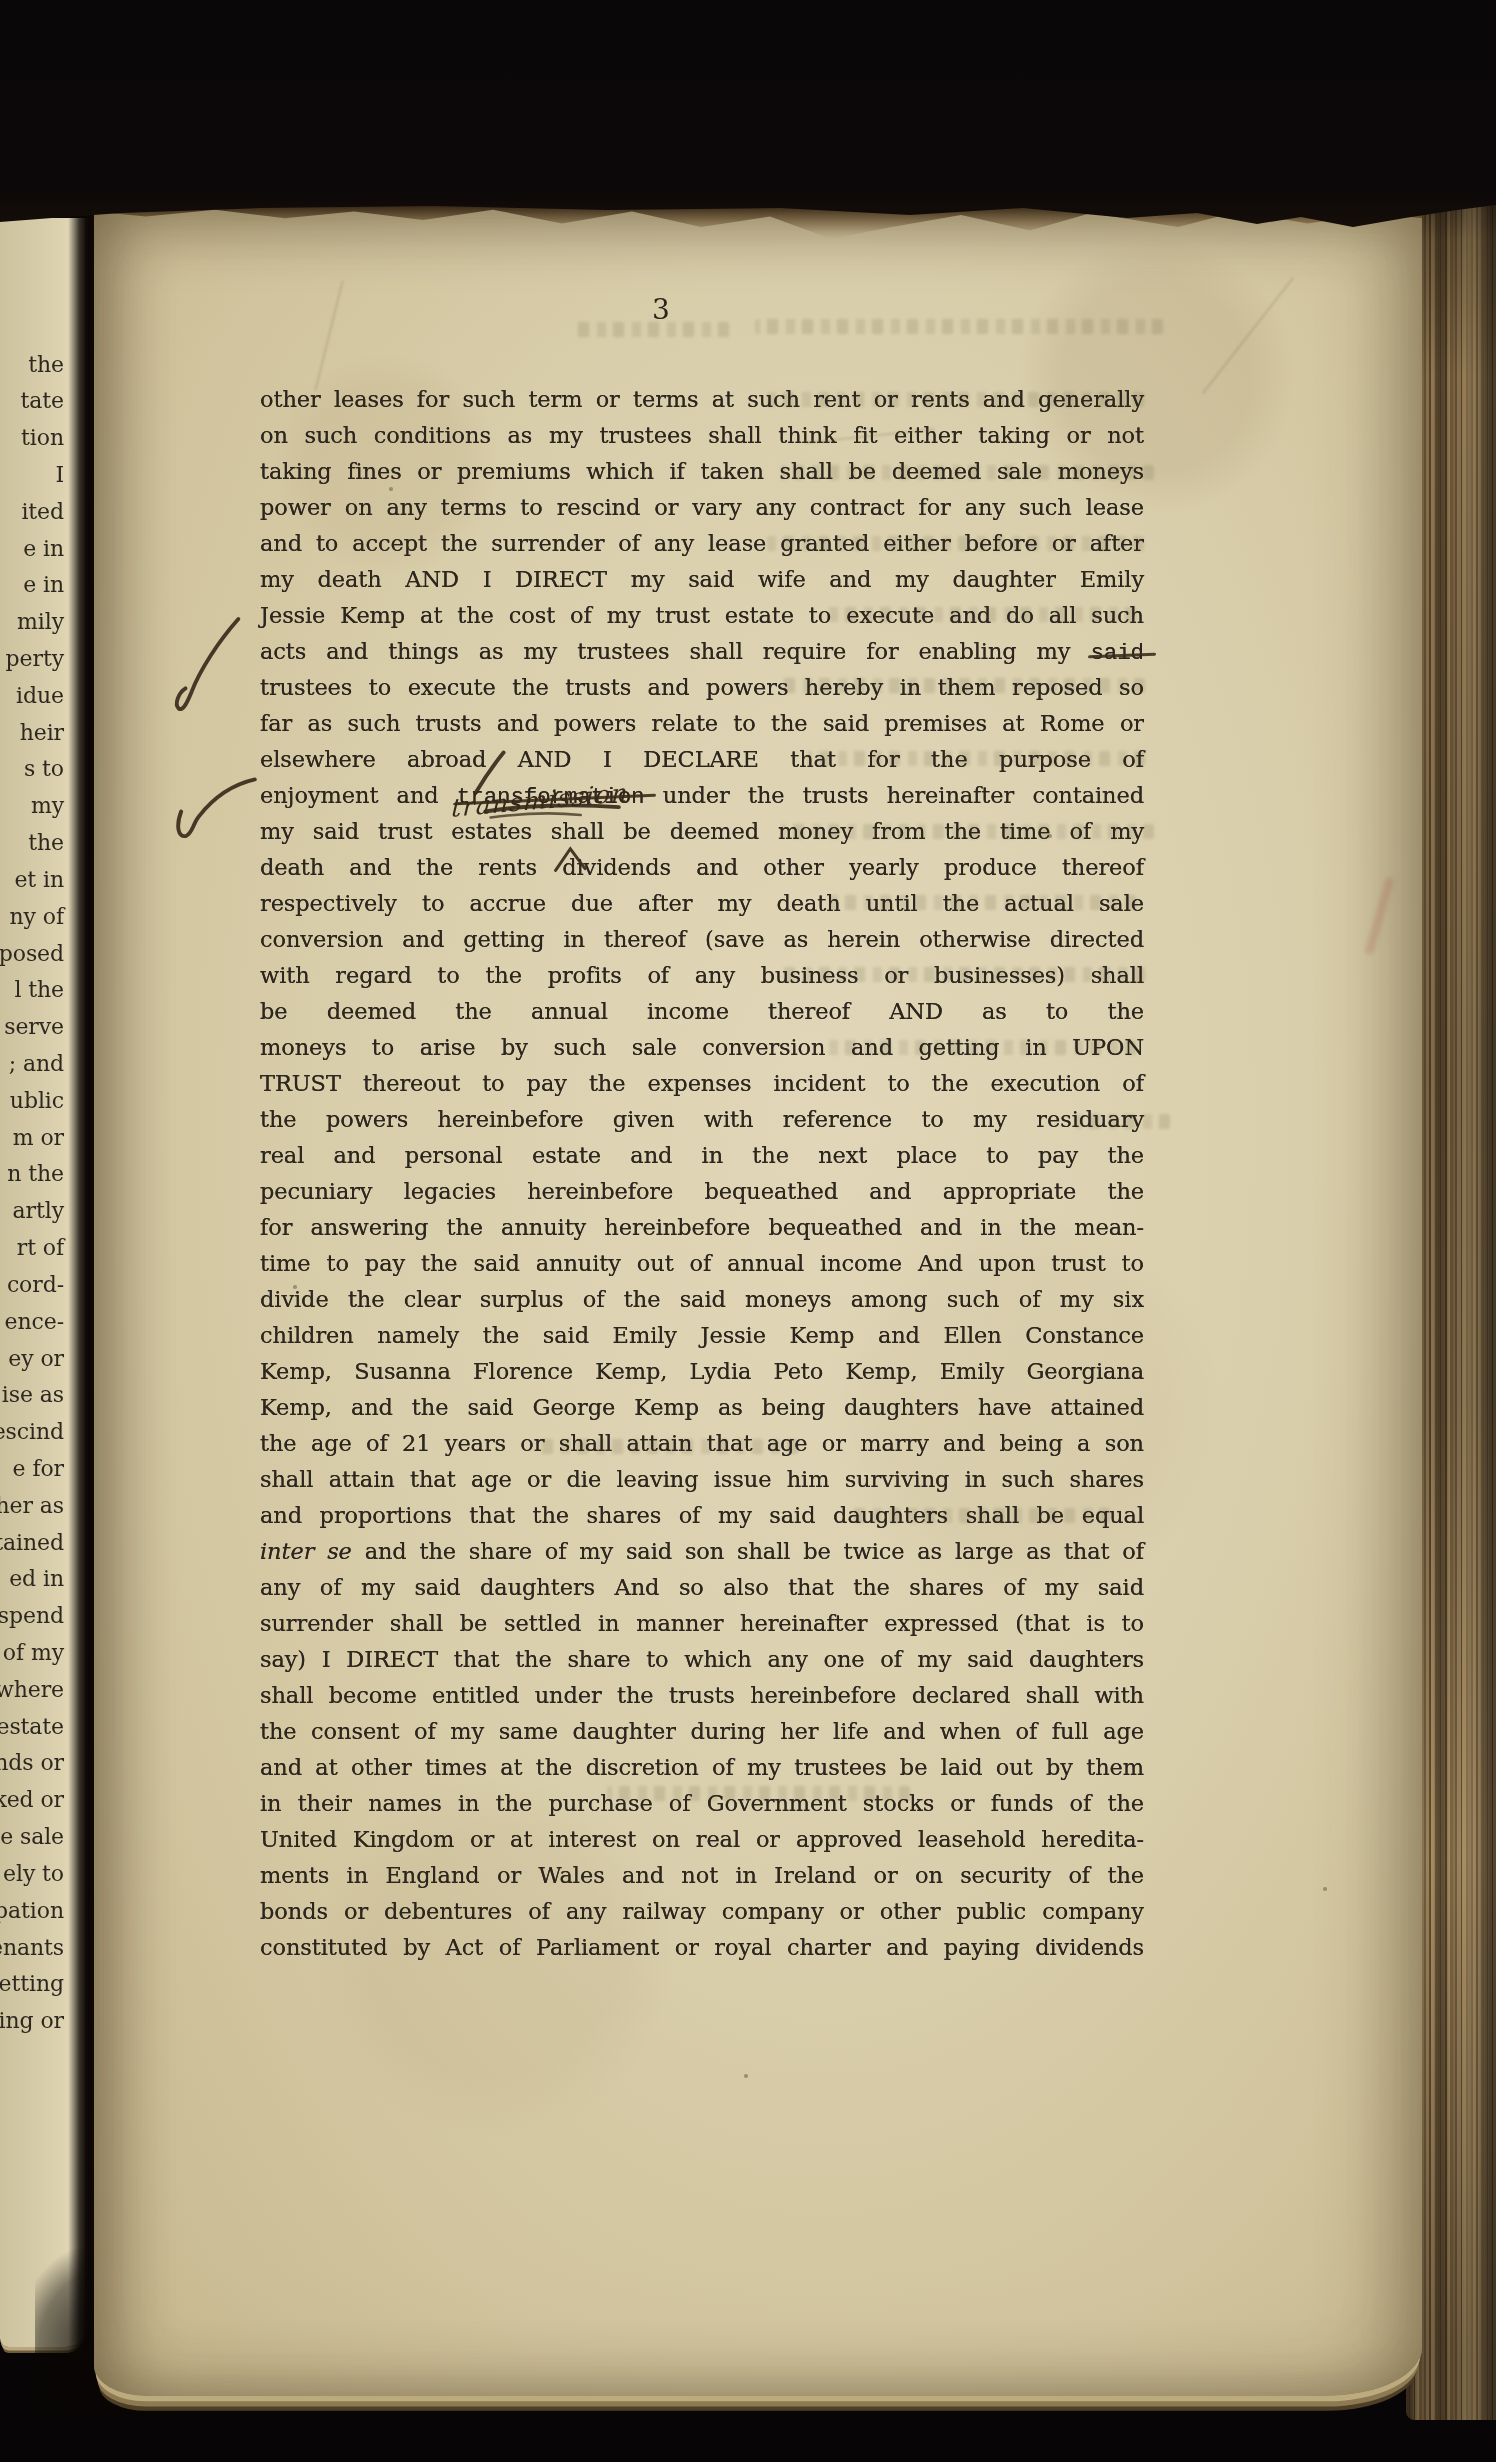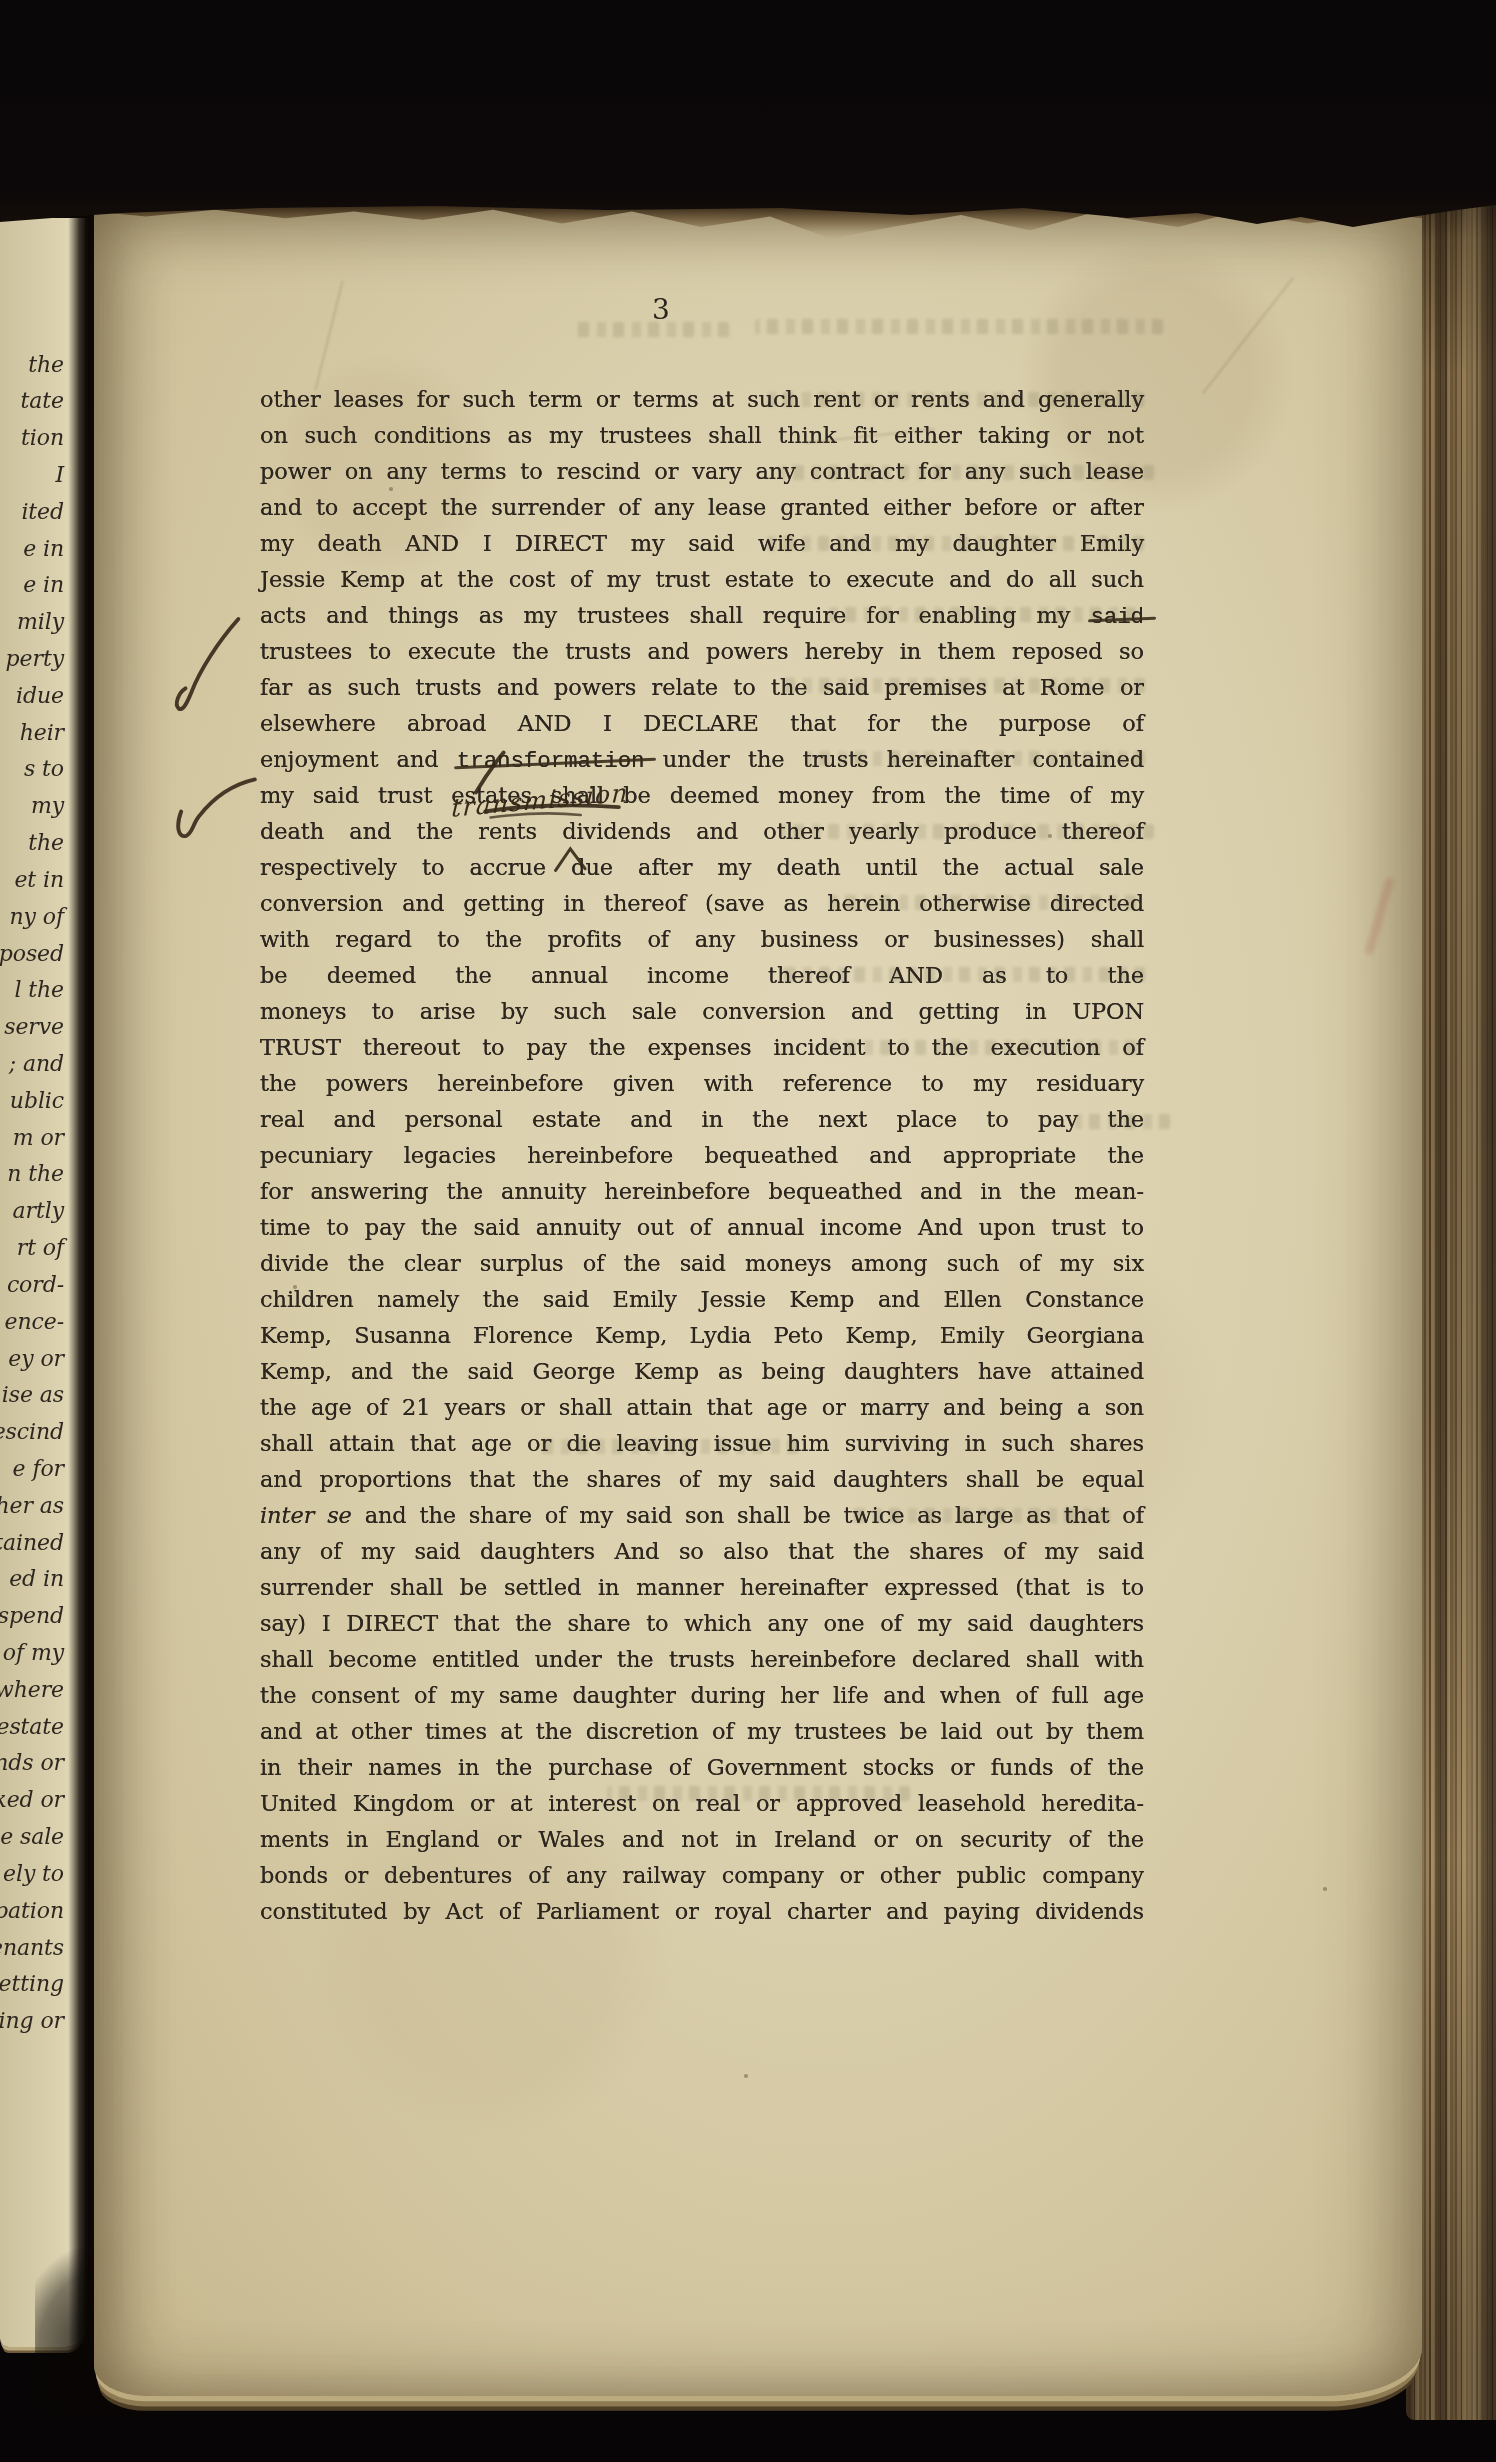--- a/index.html
+++ b/index.html
@@ -17,21 +17,20 @@
       repeating-linear-gradient(90deg,#8a7450 0 2.6px,#6e5838 2.6px 4.3px,#9c8560 4.3px 7.8px,#5c4628 7.8px 9.5px,#ab9268 9.5px 13px,#7a6340 13px 15.6px);
     border-radius:3.5px 0 0 8.7px;
   }
   
   .left-strip{
     position:absolute;left:0;top:218px;width:88px;height:2129px;
     background:linear-gradient(90deg,#cdc29e 0%,#d6cca9 45%,#ddd3b1 72%,#e9e0c0 90%,#efe7c9 96%,#c9bd97 100%);
     overflow:hidden;
     box-shadow:0 4.3px 0 -0.9px #b9a87e, 0 8.7px 0 -2.6px #6e5c3a;
     border-radius:0 0 22.5px 8.7px;
-    font-style:italic;
   }
   .frag{
     position:absolute;right:24px;white-space:nowrap;
     font-size:22px;color:#2e2720;letter-spacing:-0.1px;
   }
   
   .gutter{
     position:absolute;left:68px;top:212px;width:38px;height:2150px;
     background:linear-gradient(90deg, rgba(12,7,4,0) 0%, rgba(12,7,4,.8) 30%, #0b0603 50%, rgba(24,15,8,.55) 75%, rgba(24,15,8,0) 100%);
   }
@@ -191,20 +190,21 @@
       <div class="ghost" style="left: 730px; top: 839px; width: 312px;"></div>
       <div class="ghost" style="left: 981px; top: 913px; width: 95px;"></div>
       <div class="ghost" style="left: 444px; top: 1238px; width: 260px;"></div>
       <div class="ghost" style="left: 756px; top: 1307px; width: 260px;"></div>
       <div class="ghost" style="left: 513px; top: 1585px; width: 303px;"></div>
     </div>
   <div class="page-number">3</div>
   <div class="text-block">
       <div class="tline"><span>other leases for such term or terms at such rent or rents and generally</span></div>
       <div class="tline"><span>on such conditions as my trustees shall think fit either taking or not</span></div>
+      <div class="tline"><span>taking fines or premiums which if taken shall be deemed sale moneys</span></div>
       <div class="tline"><span>power on any terms to rescind or vary any contract for any such lease</span></div>
       <div class="tline"><span>and to accept the surrender of any lease granted either before or after</span></div>
       <div class="tline"><span>my death AND I DIRECT my said wife and my daughter Emily</span></div>
       <div class="tline"><span>Jessie Kemp at the cost of my trust estate to execute and do all such</span></div>
       <div class="tline"><span>acts and things as my trustees shall require for enabling my </span><span class="strike">said</span></div>
       <div class="tline"><span>trustees to execute the trusts and powers hereby in them reposed so</span></div>
       <div class="tline"><span>far as such trusts and powers relate to the said premises at Rome or</span></div>
       <div class="tline"><span>elsewhere abroad AND I DECLARE that for the purpose of</span></div>
       <div class="tline"><span>enjoyment and </span><span class="strike">transformation</span><span> under the trusts hereinafter contained</span></div>
       <div class="tline"><span>my said trust estates shall be deemed money from the time of my</span></div>

